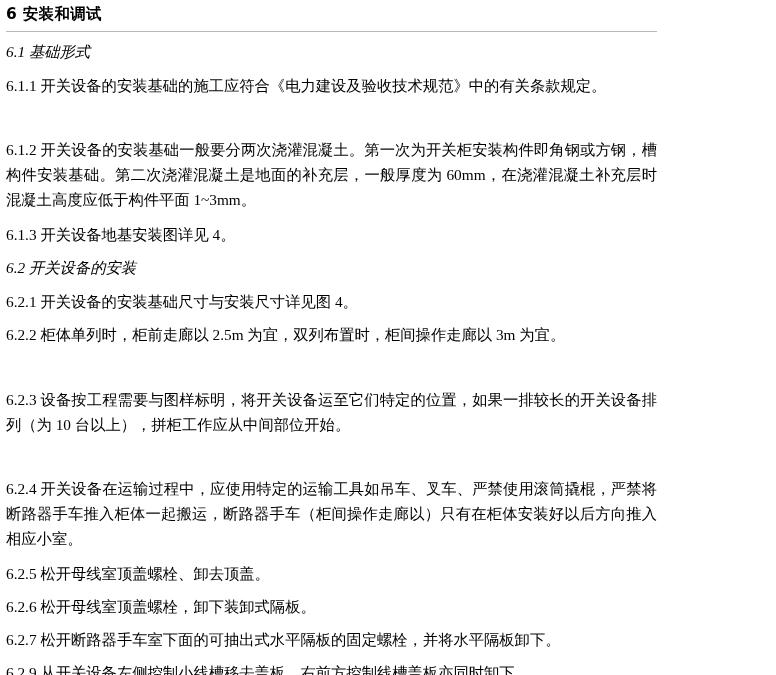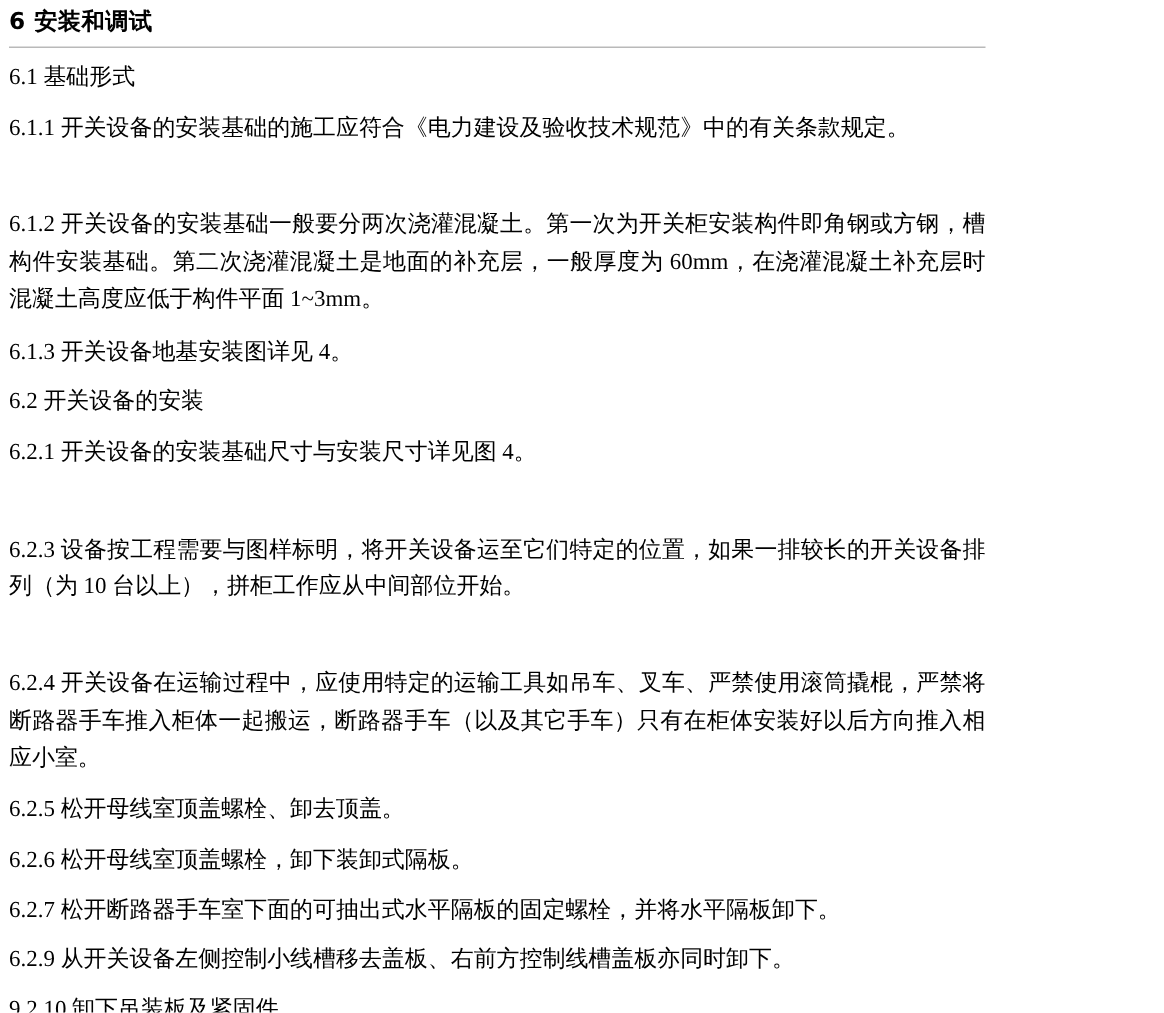--- a/index.html
+++ b/index.html
@@ -39,41 +39,43 @@
   .para {
     font-size: 15.3px;
     line-height: 1.62;
     margin: 0 0 8.5px 0;
     text-align: justify;
     text-justify: inter-ideograph;
     word-break: break-word;
   }
   .para.sec {
     margin-bottom: 9px;
+    font-style: italic;
   }
   .para.multi {
     margin-bottom: 10px;
     margin-top: 40px;
   }
 </style>
 </head>
 <body>
 
 <div class="page">
 
   <h1 class="heading">6  安装和调试</h1>
   <hr class="hr">
 
   <p class="para sec">6.1  基础形式</p>
   <p class="para">6.1.1  开关设备的安装基础的施工应符合《电力建设及验收技术规范》中的有关条款规定。</p>
   <p class="para multi">6.1.2  开关设备的安装基础一般要分两次浇灌混凝土。第一次为开关柜安装构件即角钢或方钢，槽构件安装基础。第二次浇灌混凝土是地面的补充层，一般厚度为 60mm，在浇灌混凝土补充层时混凝土高度应低于构件平面 1~3mm。</p>
   <p class="para">6.1.3  开关设备地基安装图详见 4。</p>
   <p class="para sec">6.2  开关设备的安装</p>
   <p class="para">6.2.1  开关设备的安装基础尺寸与安装尺寸详见图 4。</p>
+  <p class="para">6.2.2  柜体单列时，柜前走廊以 2.5m 为宜，双列布置时，柜间操作走廊以 3m 为宜。</p>
   <p class="para multi">6.2.3  设备按工程需要与图样标明，将开关设备运至它们特定的位置，如果一排较长的开关设备排列（为 10 台以上），拼柜工作应从中间部位开始。</p>
-  <p class="para multi">6.2.4  开关设备在运输过程中，应使用特定的运输工具如吊车、叉车、严禁使用滚筒撬棍，严禁将断路器手车推入柜体一起搬运，断路器手车（以及其它手车）只有在柜体安装好以后方向推入相应小室。</p>
+  <p class="para multi">6.2.4  开关设备在运输过程中，应使用特定的运输工具如吊车、叉车、严禁使用滚筒撬棍，严禁将断路器手车推入柜体一起搬运，断路器手车（柜间操作走廊以）只有在柜体安装好以后方向推入相应小室。</p>
   <p class="para">6.2.5  松开母线室顶盖螺栓、卸去顶盖。</p>
   <p class="para">6.2.6  松开母线室顶盖螺栓，卸下装卸式隔板。</p>
   <p class="para">6.2.7  松开断路器手车室下面的可抽出式水平隔板的固定螺栓，并将水平隔板卸下。</p>
   <p class="para">6.2.9  从开关设备左侧控制小线槽移去盖板、右前方控制线槽盖板亦同时卸下。</p>
   <p class="para">9.2.10  卸下吊装板及紧固件。</p>
 
 </div>
 
 </body></html>

